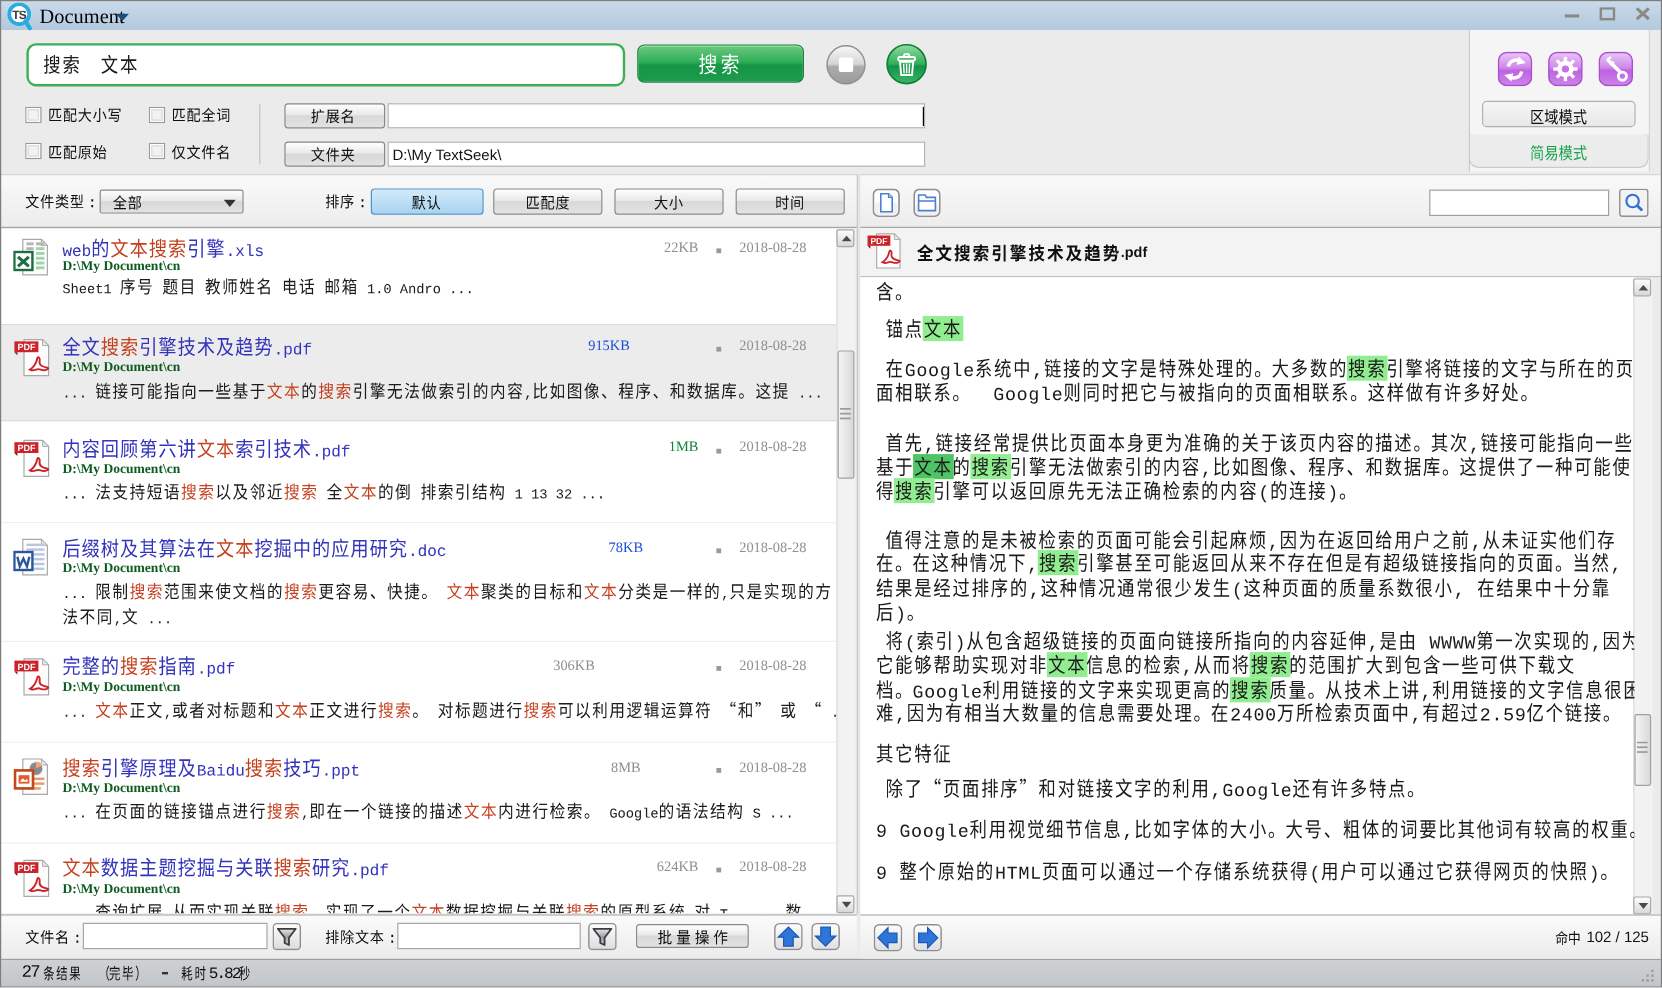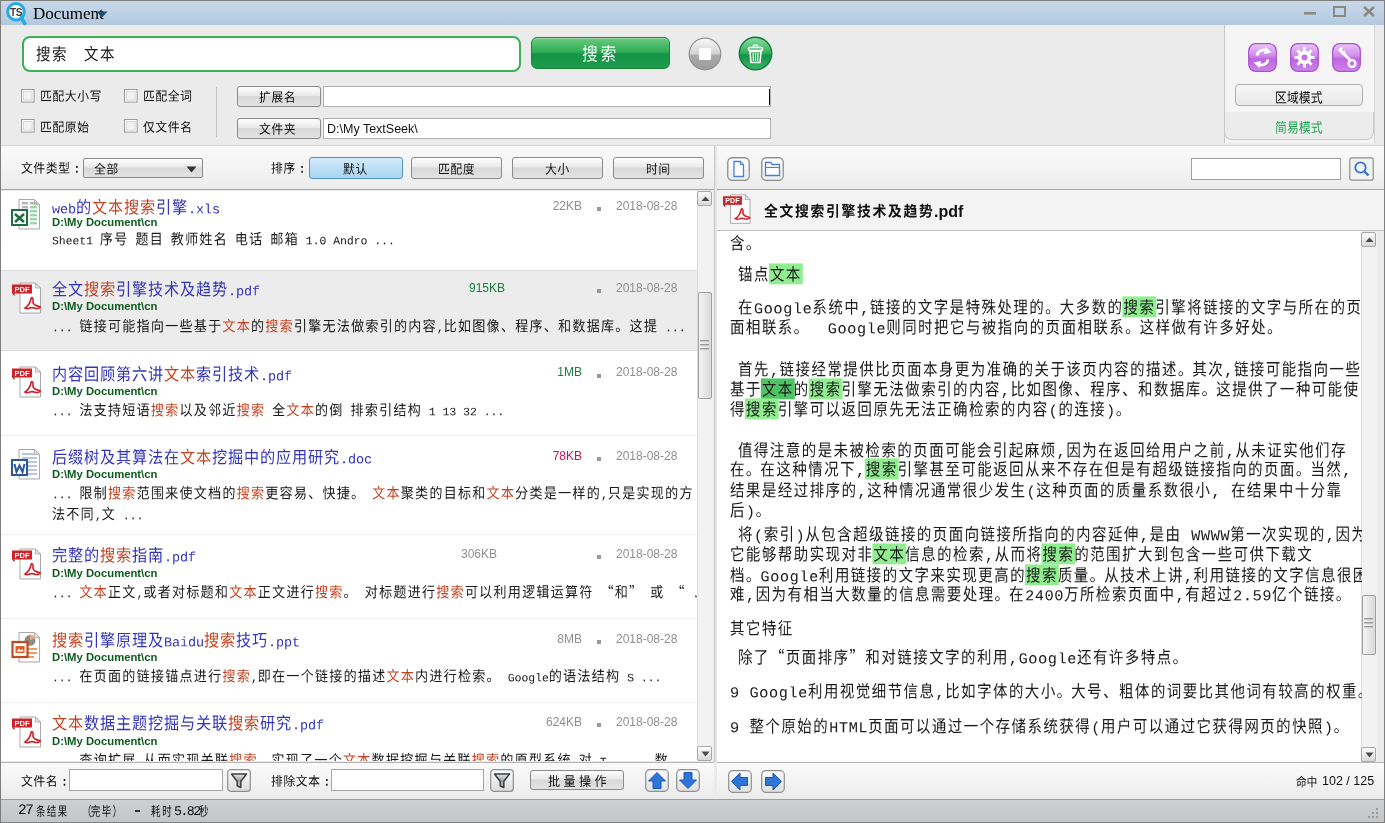--- a/index.html
+++ b/index.html
@@ -1,18 +1,18 @@
 <!DOCTYPE html>
 <html><head><meta charset="utf-8"><style>
 html,body{margin:0;padding:0}
 body{width:1385px;height:823px;position:relative;overflow:hidden;background:#ebebeb;font-family:"Liberation Sans",sans-serif;}
 div{position:absolute;box-sizing:border-box}
 svg.t{position:absolute;overflow:visible}
 svg.i{position:absolute}
-.mono{font-family:Liberation Sans, sans-serif}
+.mono{font-family:Liberation Serif, serif}
 </style></head><body>
 <svg width="0" height="0" style="position:absolute">
     <defs>
       <path id="g0" d="M17 -84l0 20l-12 0l0 7l12 0l0 22l-13 4l2 7l11 -4l0 27c0 1 -1 1 -2 1c-1 0 -5 0 -9 0c1 2 2 6 2 8c6 0 10 -1 12 -2c3 -1 4 -3 4 -7l0 -30l11 -4l-1 -7l-10 4l0 -19l10 0l0 -7l-10 0l0 -20ZM38 -29l0 6l4 0l0 1c4 6 10 12 16 17c-8 3 -18 6 -28 7c2 2 3 4 4 6c11 -2 22 -5 31 -9c8 4 17 7 27 9c1 -2 3 -5 4 -6c-8 -2 -17 -4 -24 -7c8 -6 15 -13 19 -22l-4 -2l-2 0l-17 0l0 -10l24 0l0 -37l-20 0l0 6l13 0l0 10l-12 0l0 6l12 0l0 9l-17 0l0 -39l-7 0l0 39l-15 0l0 -9l11 0l0 -6l-11 0l0 -9c5 -2 10 -4 15 -6l-6 -5c-3 2 -10 5 -16 7l0 34l22 0l0 10ZM81 -23c-4 6 -9 11 -16 14c-6 -3 -12 -8 -16 -14Z"></path>
       <path id="g1" d="M63 -10c9 4 19 11 25 16l6 -5c-6 -4 -17 -11 -25 -15ZM29 -14c-6 6 -15 11 -23 15c2 1 5 4 6 5c8 -4 17 -11 24 -17ZM19 -32c2 -1 5 -1 23 -2c-8 4 -15 7 -18 8c-6 2 -10 4 -14 4c1 2 2 5 2 7c3 -1 7 -2 36 -3l0 17c0 1 0 2 -2 2c-2 0 -7 0 -13 0c1 2 2 4 3 7c7 0 12 0 15 -2c3 -1 4 -3 4 -7l0 -18l25 -1c2 2 5 5 6 7l6 -4c-4 -5 -13 -13 -20 -19l-6 3c3 2 6 5 9 7l-44 3c14 -5 28 -12 42 -20l-6 -5c-4 3 -9 6 -14 8l-22 2c7 -4 14 -8 20 -12l-3 -3l38 0l0 13l8 0l0 -19l-40 0l0 -10l38 0l0 -6l-38 0l0 -9l-8 0l0 9l-38 0l0 6l38 0l0 10l-39 0l0 19l7 0l0 -13l29 0c-7 6 -16 11 -18 12c-3 1 -6 2 -8 3c1 1 2 5 2 6Z"></path>
       <path id="g2" d="M42 -82c3 5 6 11 8 15l8 -2c-1 -4 -5 -11 -8 -16ZM5 -66l0 7l16 0c5 15 13 28 24 39c-11 9 -25 16 -41 21c1 1 4 5 4 7c17 -6 31 -13 42 -23c12 10 25 18 42 22c1 -2 3 -5 5 -7c-16 -4 -30 -11 -41 -20c10 -10 18 -23 24 -39l15 0l0 -7ZM50 -25c-9 -10 -16 -21 -22 -34l43 0c-5 13 -12 25 -21 34Z"></path>
       <path id="g3" d="M46 -84l0 21l-40 0l0 8l31 0c-8 17 -20 33 -33 41c2 2 4 4 5 6c15 -10 28 -28 35 -47l2 0l0 37l-23 0l0 7l23 0l0 19l8 0l0 -19l23 0l0 -7l-23 0l0 -37l1 0c8 19 21 37 36 47c1 -2 4 -5 5 -7c-13 -8 -26 -23 -33 -40l31 0l0 -8l-40 0l0 -21Z"></path>
       <path id="g4" d="M93 -78l-83 0l0 80l84 0l0 -8l-77 0l0 -64l20 0c-1 25 -2 42 -17 51c2 1 4 4 5 5c17 -10 19 -28 19 -56l17 0l0 41c0 9 2 11 10 11c2 0 10 0 12 0c7 0 9 -4 10 -19c-2 -1 -5 -2 -7 -3c0 13 -1 15 -4 15c-2 0 -8 0 -10 0c-3 0 -3 0 -3 -4l0 -41l24 0Z"></path>
       <path id="g5" d="M55 -80l0 8l31 0l0 24l-30 0l0 43c0 10 2 12 12 12c2 0 14 0 17 0c9 0 11 -5 12 -21c-2 0 -5 -2 -7 -3c-1 14 -1 17 -6 17c-3 0 -13 0 -15 0c-5 0 -6 -1 -6 -5l0 -36l23 0l0 7l7 0l0 -46ZM14 -16l28 0l0 11l-28 0ZM14 -21l0 -34l7 0l0 8c0 5 -1 11 -7 17c1 0 3 2 4 3c6 -6 7 -14 7 -20l0 -8l6 0l0 19c0 4 1 5 5 5c1 0 4 0 5 0l1 0l0 10ZM6 -80l0 7l14 0l0 11l-12 0l0 70l6 0l0 -7l28 0l0 5l6 0l0 -68l-11 0l0 -11l13 0l0 -7ZM26 -62l0 -11l5 0l0 11ZM35 -55l7 0l0 20l0 0c0 0 -1 0 -2 0c0 0 -3 0 -4 0c-1 0 -1 0 -1 -1Z"></path>
       <path id="g6" d="M46 -84c0 8 0 18 -1 29l-39 0l0 7l37 0c-4 19 -14 39 -39 50c2 1 5 4 6 6c24 -11 35 -31 40 -50c8 23 21 41 40 50c2 -2 4 -6 6 -7c-20 -8 -33 -27 -40 -49l38 0l0 -7l-41 0c1 -11 1 -21 1 -29Z"></path>
@@ -742,21 +742,21 @@
         <use href="#g69" transform="translate(144.0 14.33) scale(0.1514 0.1720)"></use>
         <use href="#g70" transform="translate(160.0 14.33) scale(0.1514 0.1720)"></use>
       </g>
       <g fill="#3333bb">
         <use href="#g42" transform="translate(176.0 14.33) scale(0.1350 0.1350)"></use>
         <use href="#g71" transform="translate(184.0 14.33) scale(0.1350 0.1350)"></use>
         <use href="#g63" transform="translate(192.0 14.33) scale(0.1350 0.1350)"></use>
         <use href="#g72" transform="translate(200.0 14.33) scale(0.1350 0.1350)"></use>
       </g>
     </svg>
-    <div class="mono" style="left:468px;top:89.7px;width:121px;text-align:left;font-size:12px;color:#15803d">915KB</div>
+    <div class="mono" style="left:446px;top:89.7px;width:121px;text-align:center;font-size:12px;color:#1d4ed8">915KB</div>
     <div style="left:596px;top:98.2px;width:4px;height:4px;background:#999"></div>
     <div class="mono" style="left:615px;top:89.7px;font-size:12px;color:#8f8f8f">2018-08-28</div>
     <div class="mono" style="left:51px;top:109.4px;font-size:11.3px;font-weight:bold;color:#0c5c1e">D:\My Document\cn</div>
     <svg class="t" style="left:51px;top:127.49999999999999px" width="640" height="18">
       <g fill="#1c1c1c">
         <use href="#g42" transform="translate(0.0 12.33) scale(0.1140 0.1140)"></use>
         <use href="#g42" transform="translate(6.8 12.33) scale(0.1140 0.1140)"></use>
         <use href="#g42" transform="translate(13.7 12.33) scale(0.1140 0.1140)"></use>
       </g>
       <g fill="#1c1c1c">
@@ -944,21 +944,21 @@
         <use href="#g130" transform="translate(256.0 14.33) scale(0.1514 0.1720)"></use>
         <use href="#g131" transform="translate(272.0 14.33) scale(0.1514 0.1720)"></use>
       </g>
       <g fill="#3333bb">
         <use href="#g42" transform="translate(288.0 14.33) scale(0.1350 0.1350)"></use>
         <use href="#g63" transform="translate(296.0 14.33) scale(0.1350 0.1350)"></use>
         <use href="#g65" transform="translate(304.0 14.33) scale(0.1350 0.1350)"></use>
         <use href="#g132" transform="translate(312.0 14.33) scale(0.1350 0.1350)"></use>
       </g>
     </svg>
-    <div class="mono" style="left:460px;top:257.5px;width:121px;text-align:right;font-size:12px;color:#be185d">78KB</div>
+    <div class="mono" style="left:460px;top:257.5px;width:121px;text-align:center;font-size:12px;color:#1d4ed8">78KB</div>
     <div style="left:596px;top:266.0px;width:4px;height:4px;background:#999"></div>
     <div class="mono" style="left:615px;top:257.5px;font-size:12px;color:#8f8f8f">2018-08-28</div>
     <div class="mono" style="left:51px;top:277.2px;font-size:11.3px;font-weight:bold;color:#0c5c1e">D:\My Document\cn</div>
     <svg class="t" style="left:51px;top:295.3px" width="648" height="18">
       <g fill="#1c1c1c">
         <use href="#g42" transform="translate(0.0 12.33) scale(0.1140 0.1140)"></use>
         <use href="#g42" transform="translate(6.8 12.33) scale(0.1140 0.1140)"></use>
         <use href="#g42" transform="translate(13.7 12.33) scale(0.1140 0.1140)"></use>
       </g>
       <g fill="#1c1c1c">
@@ -1176,21 +1176,21 @@
         <use href="#g66" transform="translate(184.0 14.33) scale(0.1514 0.1720)"></use>
         <use href="#g175" transform="translate(200.0 14.33) scale(0.1514 0.1720)"></use>
       </g>
       <g fill="#3333bb">
         <use href="#g42" transform="translate(216.0 14.33) scale(0.1350 0.1350)"></use>
         <use href="#g71" transform="translate(224.0 14.33) scale(0.1350 0.1350)"></use>
         <use href="#g71" transform="translate(232.0 14.33) scale(0.1350 0.1350)"></use>
         <use href="#g48" transform="translate(240.0 14.33) scale(0.1350 0.1350)"></use>
       </g>
     </svg>
-    <div class="mono" style="left:460px;top:440.6px;width:121px;text-align:right;font-size:12px;color:#8f8f8f">8MB</div>
+    <div class="mono" style="left:460px;top:440.6px;width:121px;text-align:center;font-size:12px;color:#8f8f8f">8MB</div>
     <div style="left:596px;top:449.1px;width:4px;height:4px;background:#999"></div>
     <div class="mono" style="left:615px;top:440.6px;font-size:12px;color:#8f8f8f">2018-08-28</div>
     <div class="mono" style="left:51px;top:460.3px;font-size:11.3px;font-weight:bold;color:#0c5c1e">D:\My Document\cn</div>
     <svg class="t" style="left:51px;top:478.40000000000003px" width="615" height="18">
       <g fill="#1c1c1c">
         <use href="#g42" transform="translate(0.0 12.33) scale(0.1140 0.1140)"></use>
         <use href="#g42" transform="translate(6.8 12.33) scale(0.1140 0.1140)"></use>
         <use href="#g42" transform="translate(13.7 12.33) scale(0.1140 0.1140)"></use>
       </g>
       <g fill="#1c1c1c">
@@ -1518,21 +1518,21 @@
       <use href="#g217" transform="translate(46.5 12.50) scale(0.1380 0.1500)"></use>
       <use href="#g218" transform="translate(62.0 12.50) scale(0.1380 0.1500)"></use>
       <use href="#g219" transform="translate(77.5 12.50) scale(0.1380 0.1500)"></use>
       <use href="#g220" transform="translate(93.0 12.50) scale(0.1380 0.1500)"></use>
       <use href="#g221" transform="translate(108.5 12.50) scale(0.1380 0.1500)"></use>
       <use href="#g222" transform="translate(124.0 12.50) scale(0.1380 0.1500)"></use>
       <use href="#g223" transform="translate(139.5 12.50) scale(0.1380 0.1500)"></use>
       <use href="#g224" transform="translate(155.0 12.50) scale(0.1380 0.1500)"></use>
     </g>
   </svg>
-<div style="left:934px;top:203px;font-size:16px;font-weight:bold;color:#111">.pdf</div>
+<div style="left:934px;top:203px;font-size:12px;font-weight:bold;color:#111">.pdf</div>
 <div style="left:717px;top:231px;width:645px;height:531px;background:#fff"></div>
 <div style="left:717px;top:231px;width:645px;height:531px;overflow:hidden;z-index:3">
     <svg class="t" style="left:12.5px;top:3.8000000000000114px" width="36" height="22">
       <g fill="#1c1c1c">
         <use href="#g225" transform="translate(0.0 14.33) scale(0.1445 0.1720)"></use>
         <use href="#g99" transform="translate(15.9 14.33) scale(0.1445 0.1720)"></use>
       </g>
     </svg>
     <svg class="t" style="left:21.0px;top:34.5px" width="70" height="22">
       <rect x="30.9" y="-2.59" width="33.9" height="20.88" fill="#90ee90"></rect>

